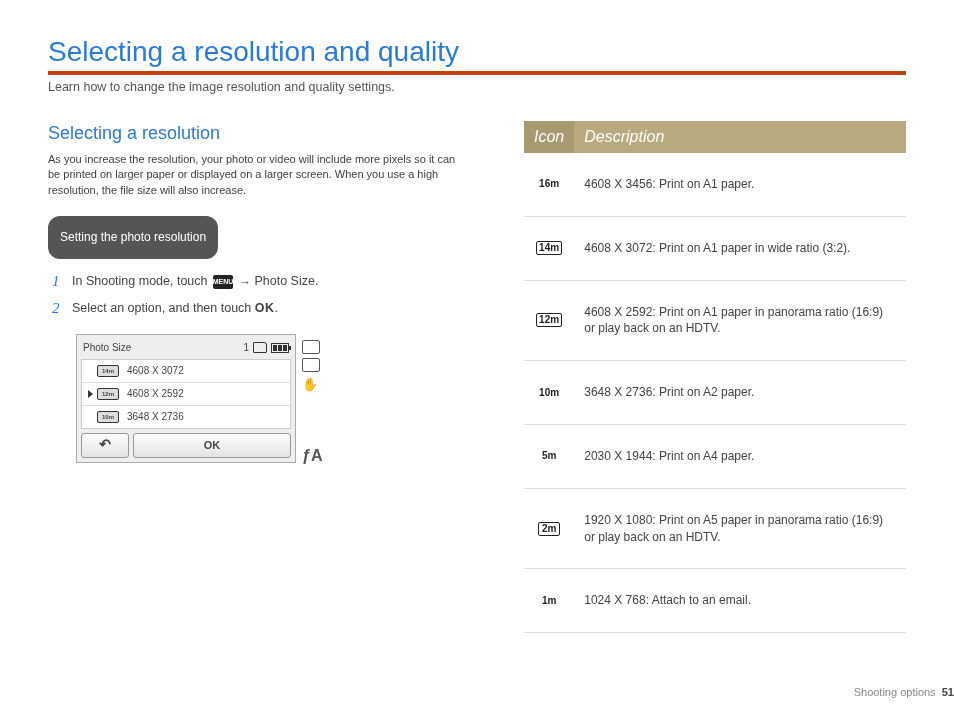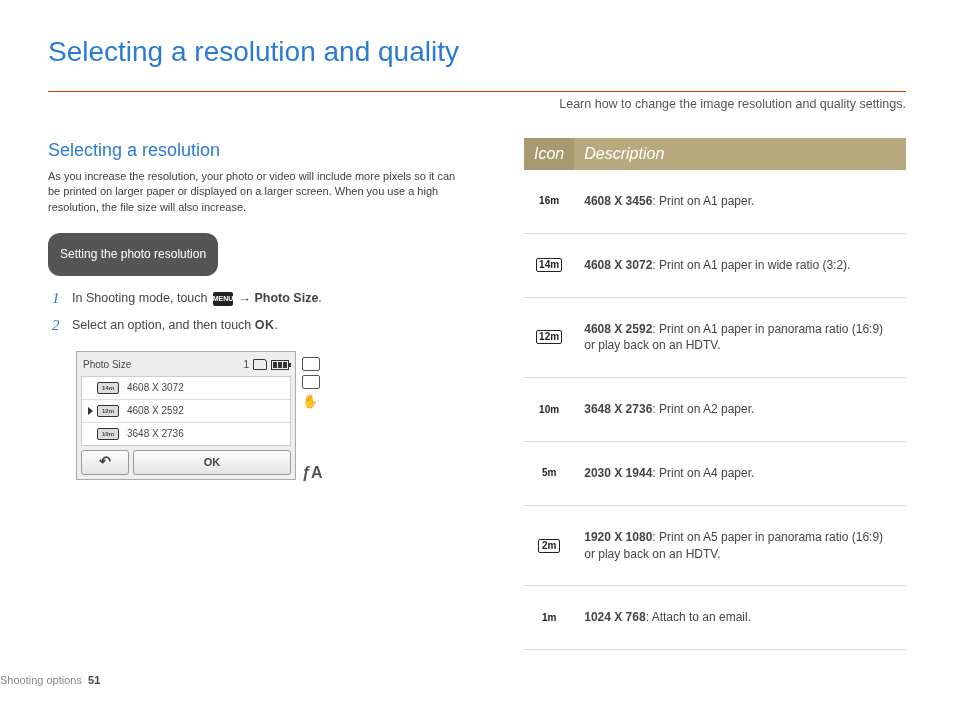--- a/index.html
+++ b/index.html
@@ -12,28 +12,27 @@
     position: relative;
     padding: 32px 48px 40px 48px;
     font-size: 13px;
     line-height: 1.4;
   }
   .page-title {
     color: #2b7ad4;
     font-size: 28px;
     font-weight: 300;
     margin-bottom: 4px;
-    border-bottom: 1px solid #c2410c;
-    padding-bottom: 20px;
+    border-bottom: 4px solid #c2410c;
+    padding-bottom: 0;
   }
   .page-subtitle {
     color: #555;
     font-size: 12.5px;
     margin-bottom: 24px;
-    text-align: right;
   }
   .columns {
     display: flex;
     gap: 56px;
   }
   .col-left { flex: 0 0 420px; }
   .col-right { flex: 1; }
   .section-heading {
     color: #2b7ad4;
     font-size: 18px;
@@ -82,21 +81,21 @@
     font-size: 7px;
     font-weight: bold;
     border-radius: 2px;
     vertical-align: middle;
     margin: 0 2px;
   }
   .ok-text {
     font-weight: bold;
     letter-spacing: 0.5px;
   }
-  .bold { font-weight: bold; }
+  .bold { font-weight: normal; }
 
   
   .lcd-wrap {
     margin-top: 16px;
     margin-left: 28px;
     display: flex;
     align-items: flex-start;
     gap: 6px;
   }
   .lcd {
@@ -247,23 +246,23 @@
   }
   .res-box.boxed {
     border:1px solid #222;
     border-radius:2px;
     padding:0 2px;
     height:14px;
   }
 
   .footer {
     position: absolute;
-    bottom: 32px;
+    bottom: 20px;
     left: 0; right: 0;
-    text-align: left;
+    text-align: right;
     font-size: 11px;
     color: #888;
   }
   .footer .pg { color:#444; font-weight:bold; }
 </style>
 </head>
 <body>
 
 <h1 class="page-title">Selecting a resolution and quality</h1>
 <p class="page-subtitle">Learn how to change the image resolution and quality settings.</p>

